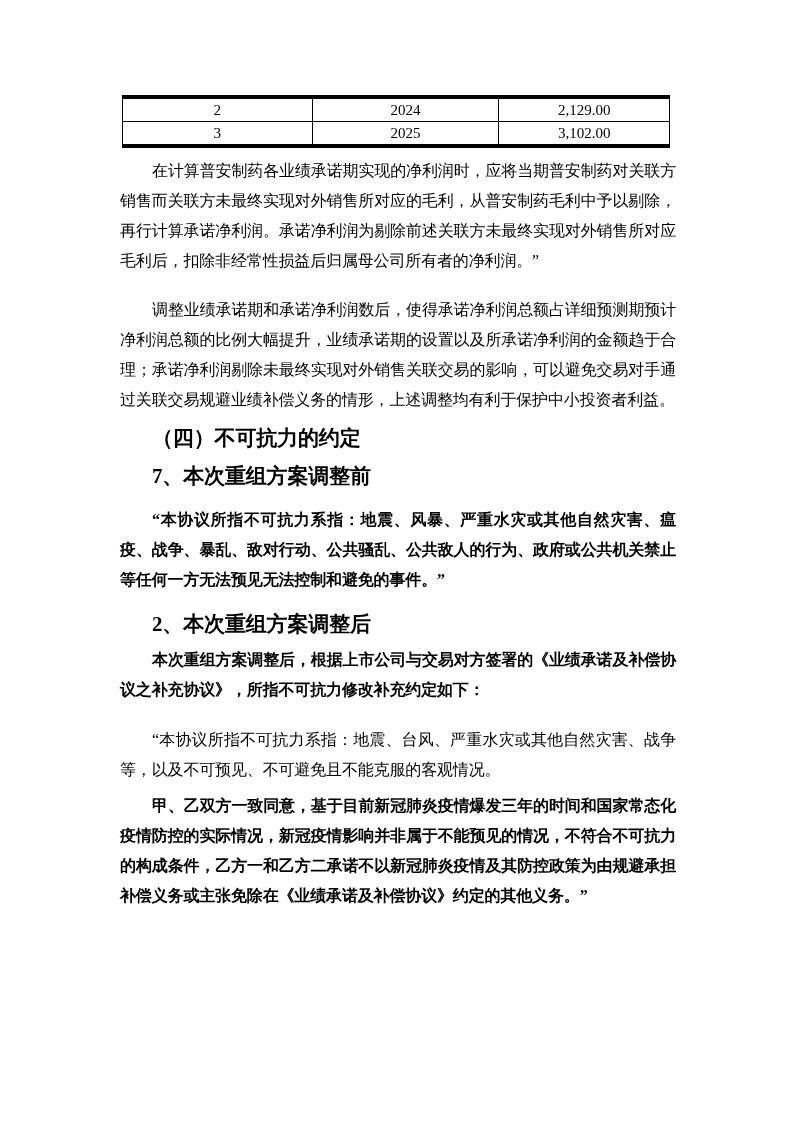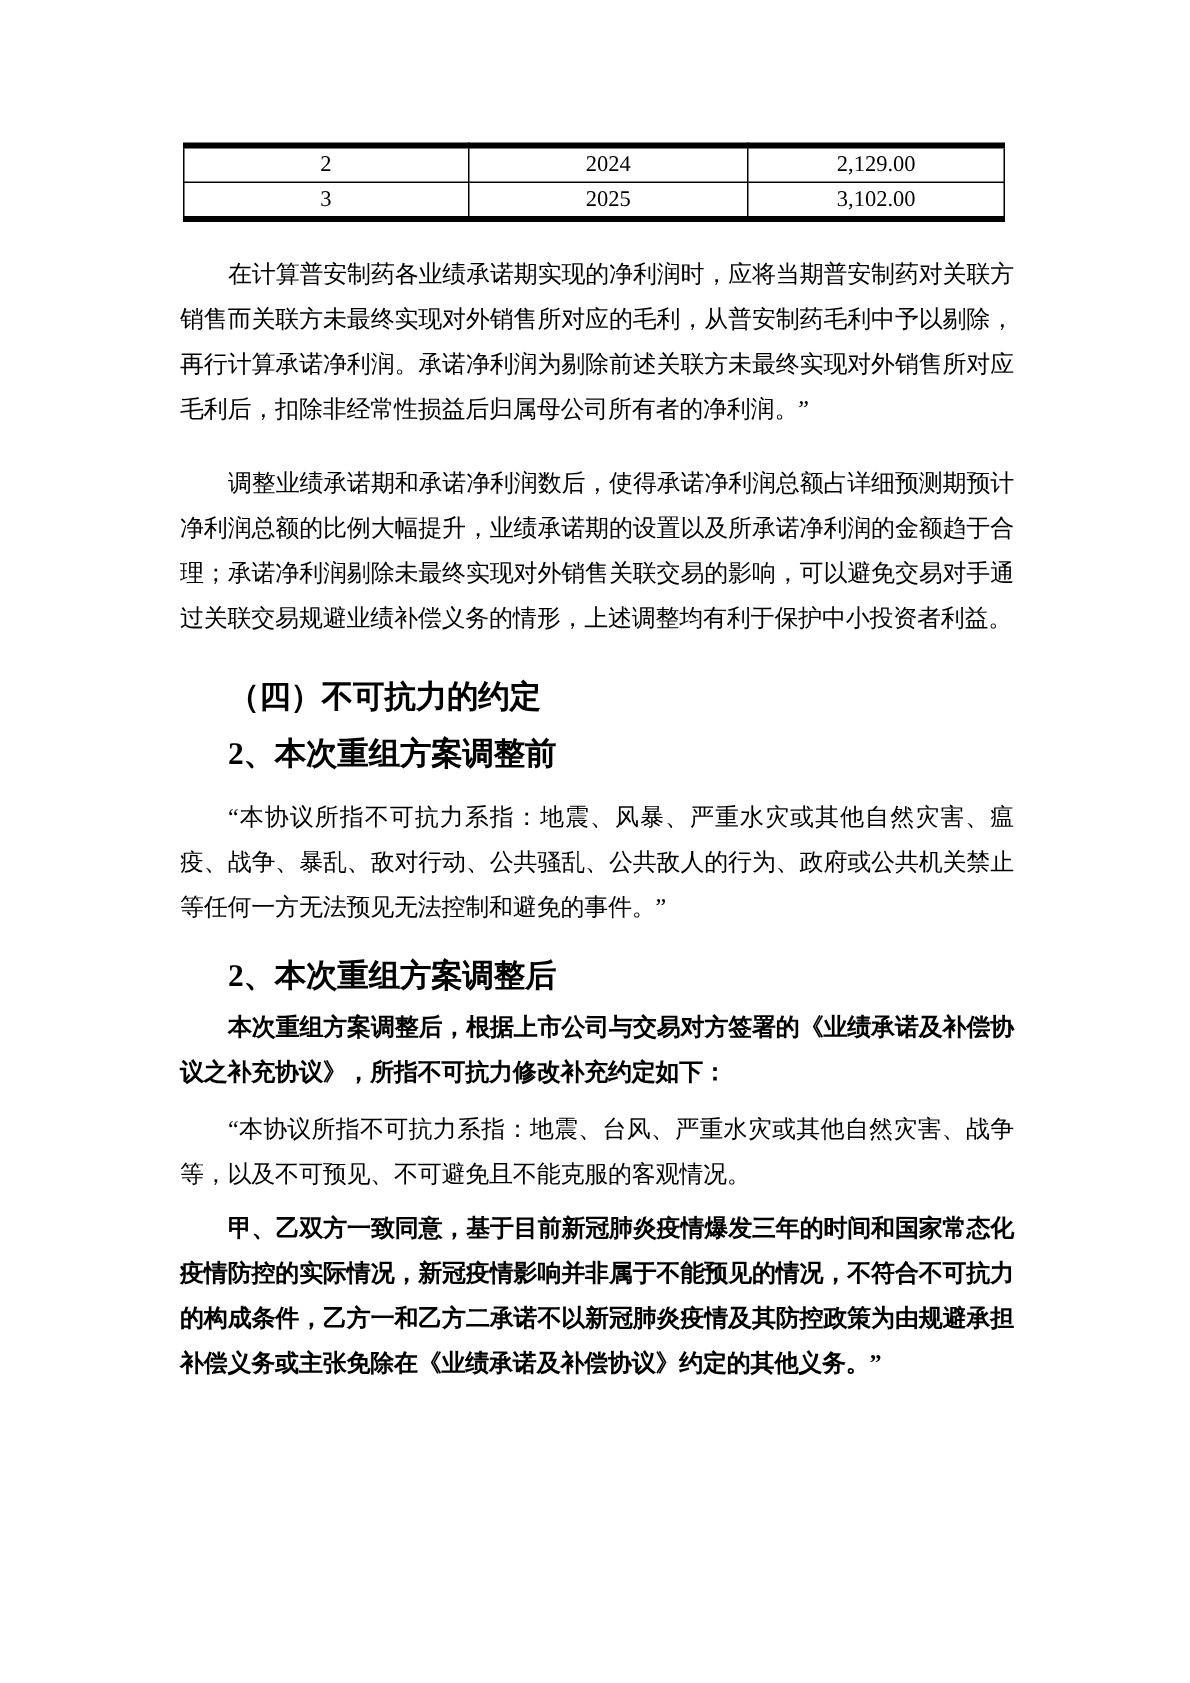--- a/index.html
+++ b/index.html
@@ -47,25 +47,25 @@
     text-align: justify;
     text-indent: 32px;
     letter-spacing: -0.15px;
     word-break: break-all;
   }
   .head {
     font-weight: 700;
     font-size: 21px;
     text-align: left;
   }
-  .mt4  { margin-top: 8px; }
+  .mt4  { margin-top: 20px; }
   .mt6  { margin-top: 6px; font-weight: bold; }
   .mt8  { margin-top: 8px; }
-  .mt12 { margin-top: 21px; }
-  .mt14 { margin-top: 14px; }
+  .mt12 { margin-top: 8px; }
+  .mt14 { margin-top: 14px; font-weight: bold; }
   .mt16 { margin-top: 19px; }
   .mt22 { margin-top: 22px; }
 </style>
 </head>
 <body>
 
 <div class="page">
   <div class="content">
 
     <table class="datatable">
@@ -85,21 +85,21 @@
           <td>2025</td>
           <td>3,102.00</td>
         </tr>
       </tbody>
     </table>
 
     <p class="para mt12">在计算普安制药各业绩承诺期实现的净利润时，应将当期普安制药对关联方销售而关联方未最终实现对外销售所对应的毛利，从普安制药毛利中予以剔除，再行计算承诺净利润。承诺净利润为剔除前述关联方未最终实现对外销售所对应毛利后，扣除非经常性损益后归属母公司所有者的净利润。”</p>
     <p class="para mt16">调整业绩承诺期和承诺净利润数后，使得承诺净利润总额占详细预测期预计净利润总额的比例大幅提升，业绩承诺期的设置以及所承诺净利润的金额趋于合理；承诺净利润剔除未最终实现对外销售关联交易的影响，可以避免交易对手通过关联交易规避业绩补偿义务的情形，上述调整均有利于保护中小投资者利益。</p>
 
     <p class="head mt12">（四）不可抗力的约定</p>
-    <p class="head mt8">2、本次重组方案调整前</p>
+    <p class="head mt8">7、本次重组方案调整前</p>
 
     <p class="para mt14">“本协议所指不可抗力系指：地震、风暴、严重水灾或其他自然灾害、瘟疫、战争、暴乱、敌对行动、公共骚乱、公共敌人的行为、政府或公共机关禁止等任何一方无法预见无法控制和避免的事件。”</p>
 
     <p class="head mt14">2、本次重组方案调整后</p>
 
     <p class="para mt6">本次重组方案调整后，根据上市公司与交易对方签署的《业绩承诺及补偿协议之补充协议》，所指不可抗力修改补充约定如下：</p>
     <p class="para mt4">“本协议所指不可抗力系指：地震、台风、严重水灾或其他自然灾害、战争等，以及不可预见、不可避免且不能克服的客观情况。</p>
     <p class="para mt6">甲、乙双方一致同意，基于目前新冠肺炎疫情爆发三年的时间和国家常态化疫情防控的实际情况，新冠疫情影响并非属于不能预见的情况，不符合不可抗力的构成条件，乙方一和乙方二承诺不以新冠肺炎疫情及其防控政策为由规避承担补偿义务或主张免除在《业绩承诺及补偿协议》约定的其他义务。”</p>
 
   </div>

